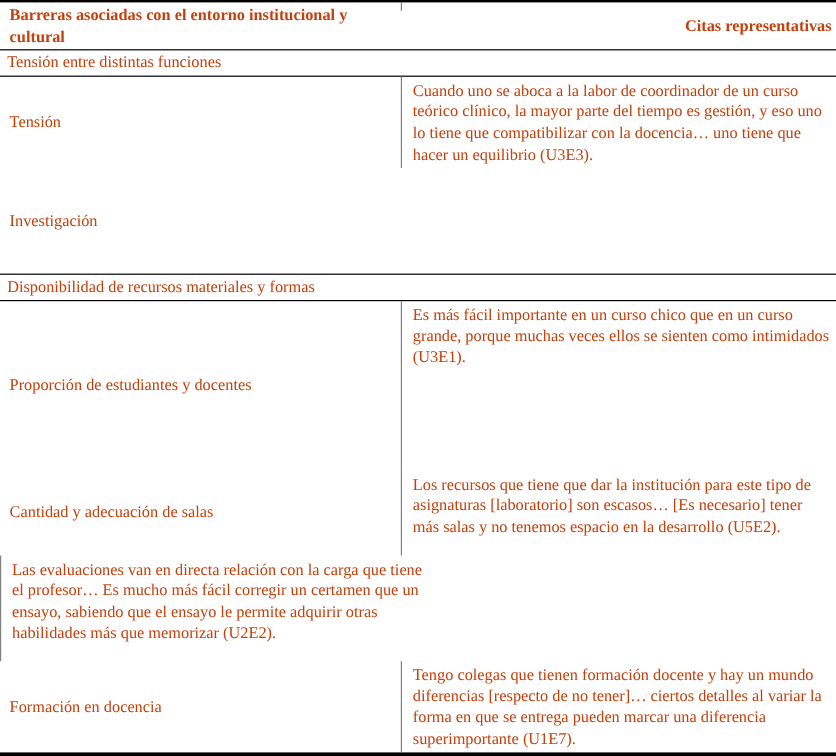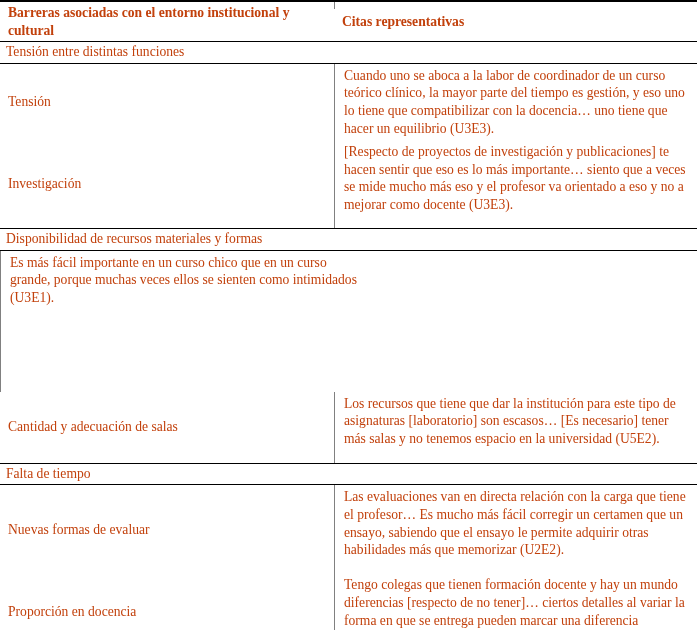--- a/index.html
+++ b/index.html
@@ -64,20 +64,21 @@
     width: 363px;
     box-sizing: border-box;
     padding: 2px 4px 2px 8px;
   }
   .t-barrier .cell-right {
     border-left: 1px solid #808080;
   }
   .t-head .cell-right {
     display: flex;
     align-items: center;
+    justify-content: flex-end;
   }
   .page * {
     font-size: 13.6px;
     line-height: 17.6px;
   }
   .quote-p {
     margin: 1px;
   }
   
   .h71  { min-height: 71px; }
@@ -111,60 +112,54 @@
       </div>
       <div class="cell-right">
         <p class="quote-p">Cuando uno se aboca a la labor de coordinador de un curso teórico clínico, la mayor parte del tiempo es gestión, y eso uno lo tiene que compatibilizar con la docencia… uno tiene que hacer un equilibrio (U3E3).</p>
       </div>
     </div>
 
     <div class="t-row t-barrier h88">
       <div class="cell-left">
         <span>Investigación</span>
       </div>
-      <div class="cell-right">
-        <p class="quote-p">[Respecto de proyectos de investigación y publicaciones] te hacen sentir que eso es lo más importante… siento que a veces se mide mucho más eso y el profesor va orientado a eso y no a mejorar como docente (U3E3).</p>
-      </div>
     </div>
 
     <div class="t-row t-section">
       <div class="cell-full">Disponibilidad de recursos materiales y formas</div>
     </div>
 
     <div class="t-row t-barrier h141">
+      <div class="cell-left">
+        <span>Proporción de estudiantes y docentes</span>
+      </div>
       <div class="cell-right">
         <p class="quote-p">Es más fácil importante en un curso chico que en un curso grande, porque muchas veces ellos se sienten como intimidados (U3E1).</p>
       </div>
     </div>
 
     <div class="t-row t-barrier h71">
       <div class="cell-left">
         <span>Cantidad y adecuación de salas</span>
       </div>
       <div class="cell-right">
-        <p class="quote-p">Los recursos que tiene que dar la institución para este tipo de asignaturas [laboratorio] son escasos… [Es necesario] tener más salas y no tenemos espacio en la universidad (U5E2).</p>
+        <p class="quote-p">Los recursos que tiene que dar la institución para este tipo de asignaturas [laboratorio] son escasos… [Es necesario] tener más salas y no tenemos espacio en la desarrollo (U5E2).</p>
       </div>
     </div>
 
-    <div class="t-row t-section">
-      <div class="cell-full">Falta de tiempo</div>
-    </div>
 
     <div class="t-row t-barrier h88">
-      <div class="cell-left">
-        <span>Nuevas formas de evaluar</span>
-      </div>
       <div class="cell-right">
         <p class="quote-p">Las evaluaciones van en directa relación con la carga que tiene el profesor… Es mucho más fácil corregir un certamen que un ensayo, sabiendo que el ensayo le permite adquirir otras habilidades más que memorizar (U2E2).</p>
       </div>
     </div>
 
     <div class="t-row t-barrier h70">
       <div class="cell-left">
-        <span>Proporción en docencia</span>
+        <span>Formación en docencia</span>
       </div>
       <div class="cell-right">
         <p class="quote-p">Tengo colegas que tienen formación docente y hay un mundo diferencias [respecto de no tener]… ciertos detalles al variar la forma en que se entrega pueden marcar una diferencia superimportante (U1E7).</p>
       </div>
     </div>
 
   </div>
 </div>
 
 </body></html>

